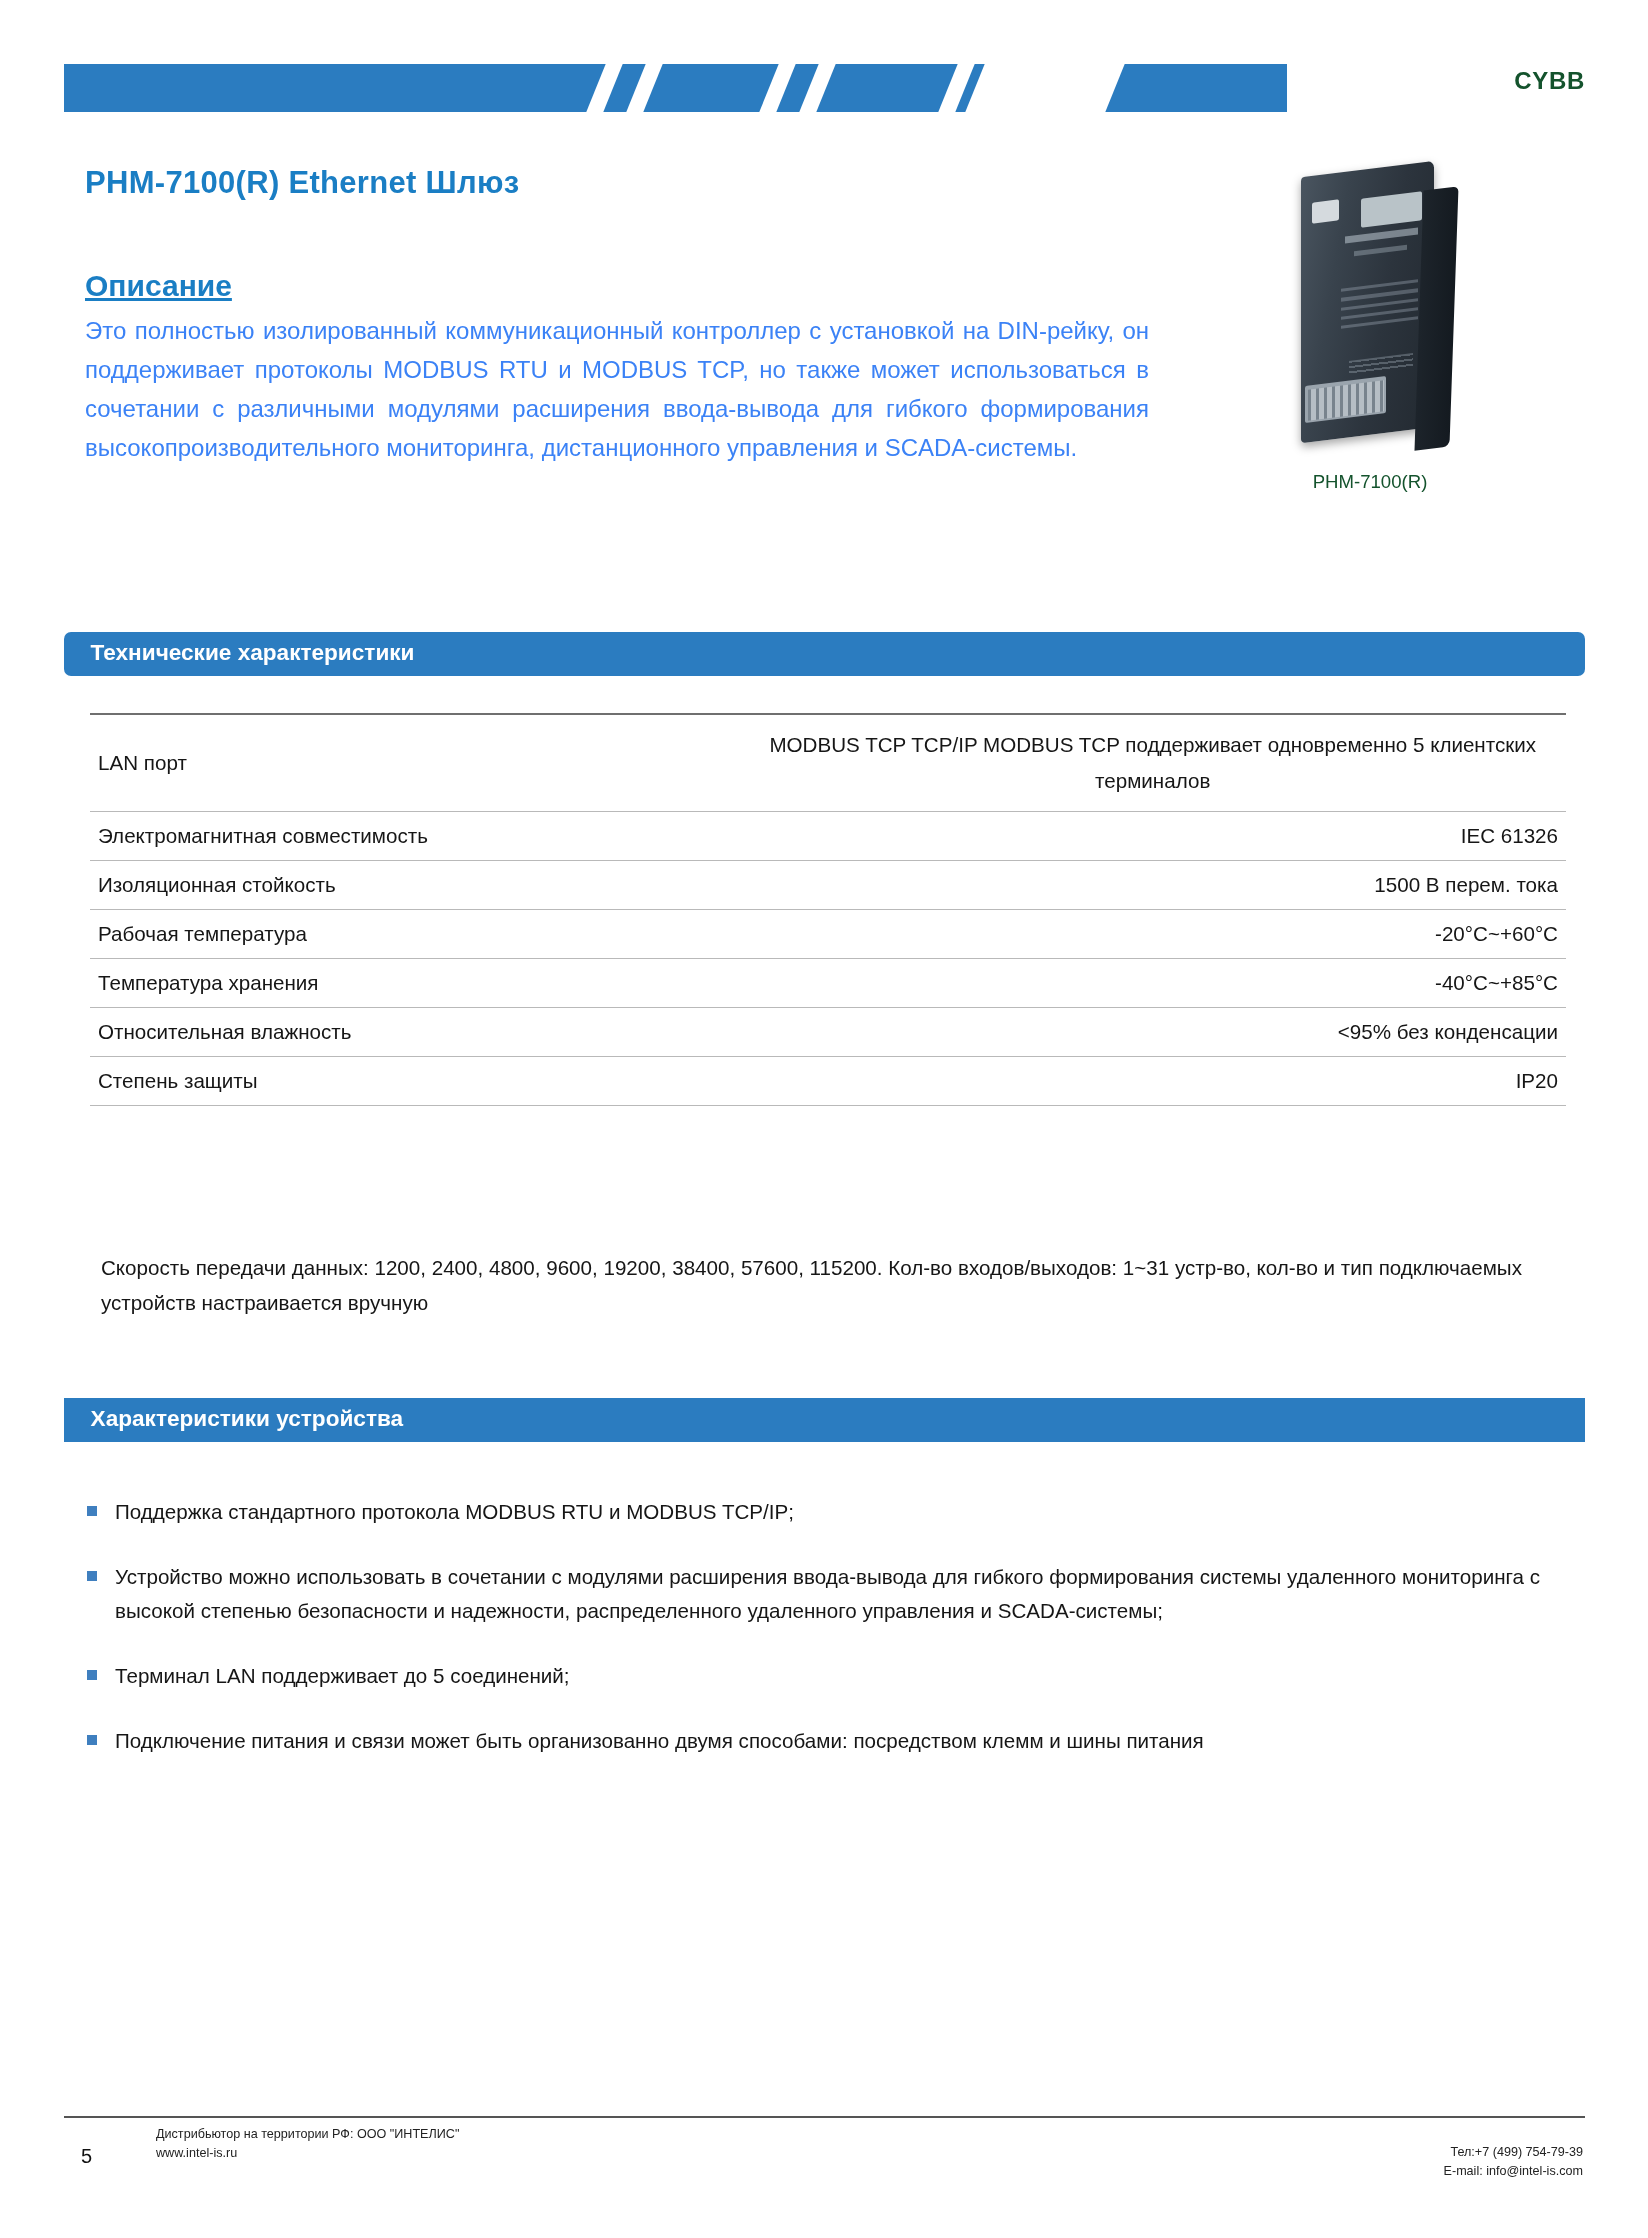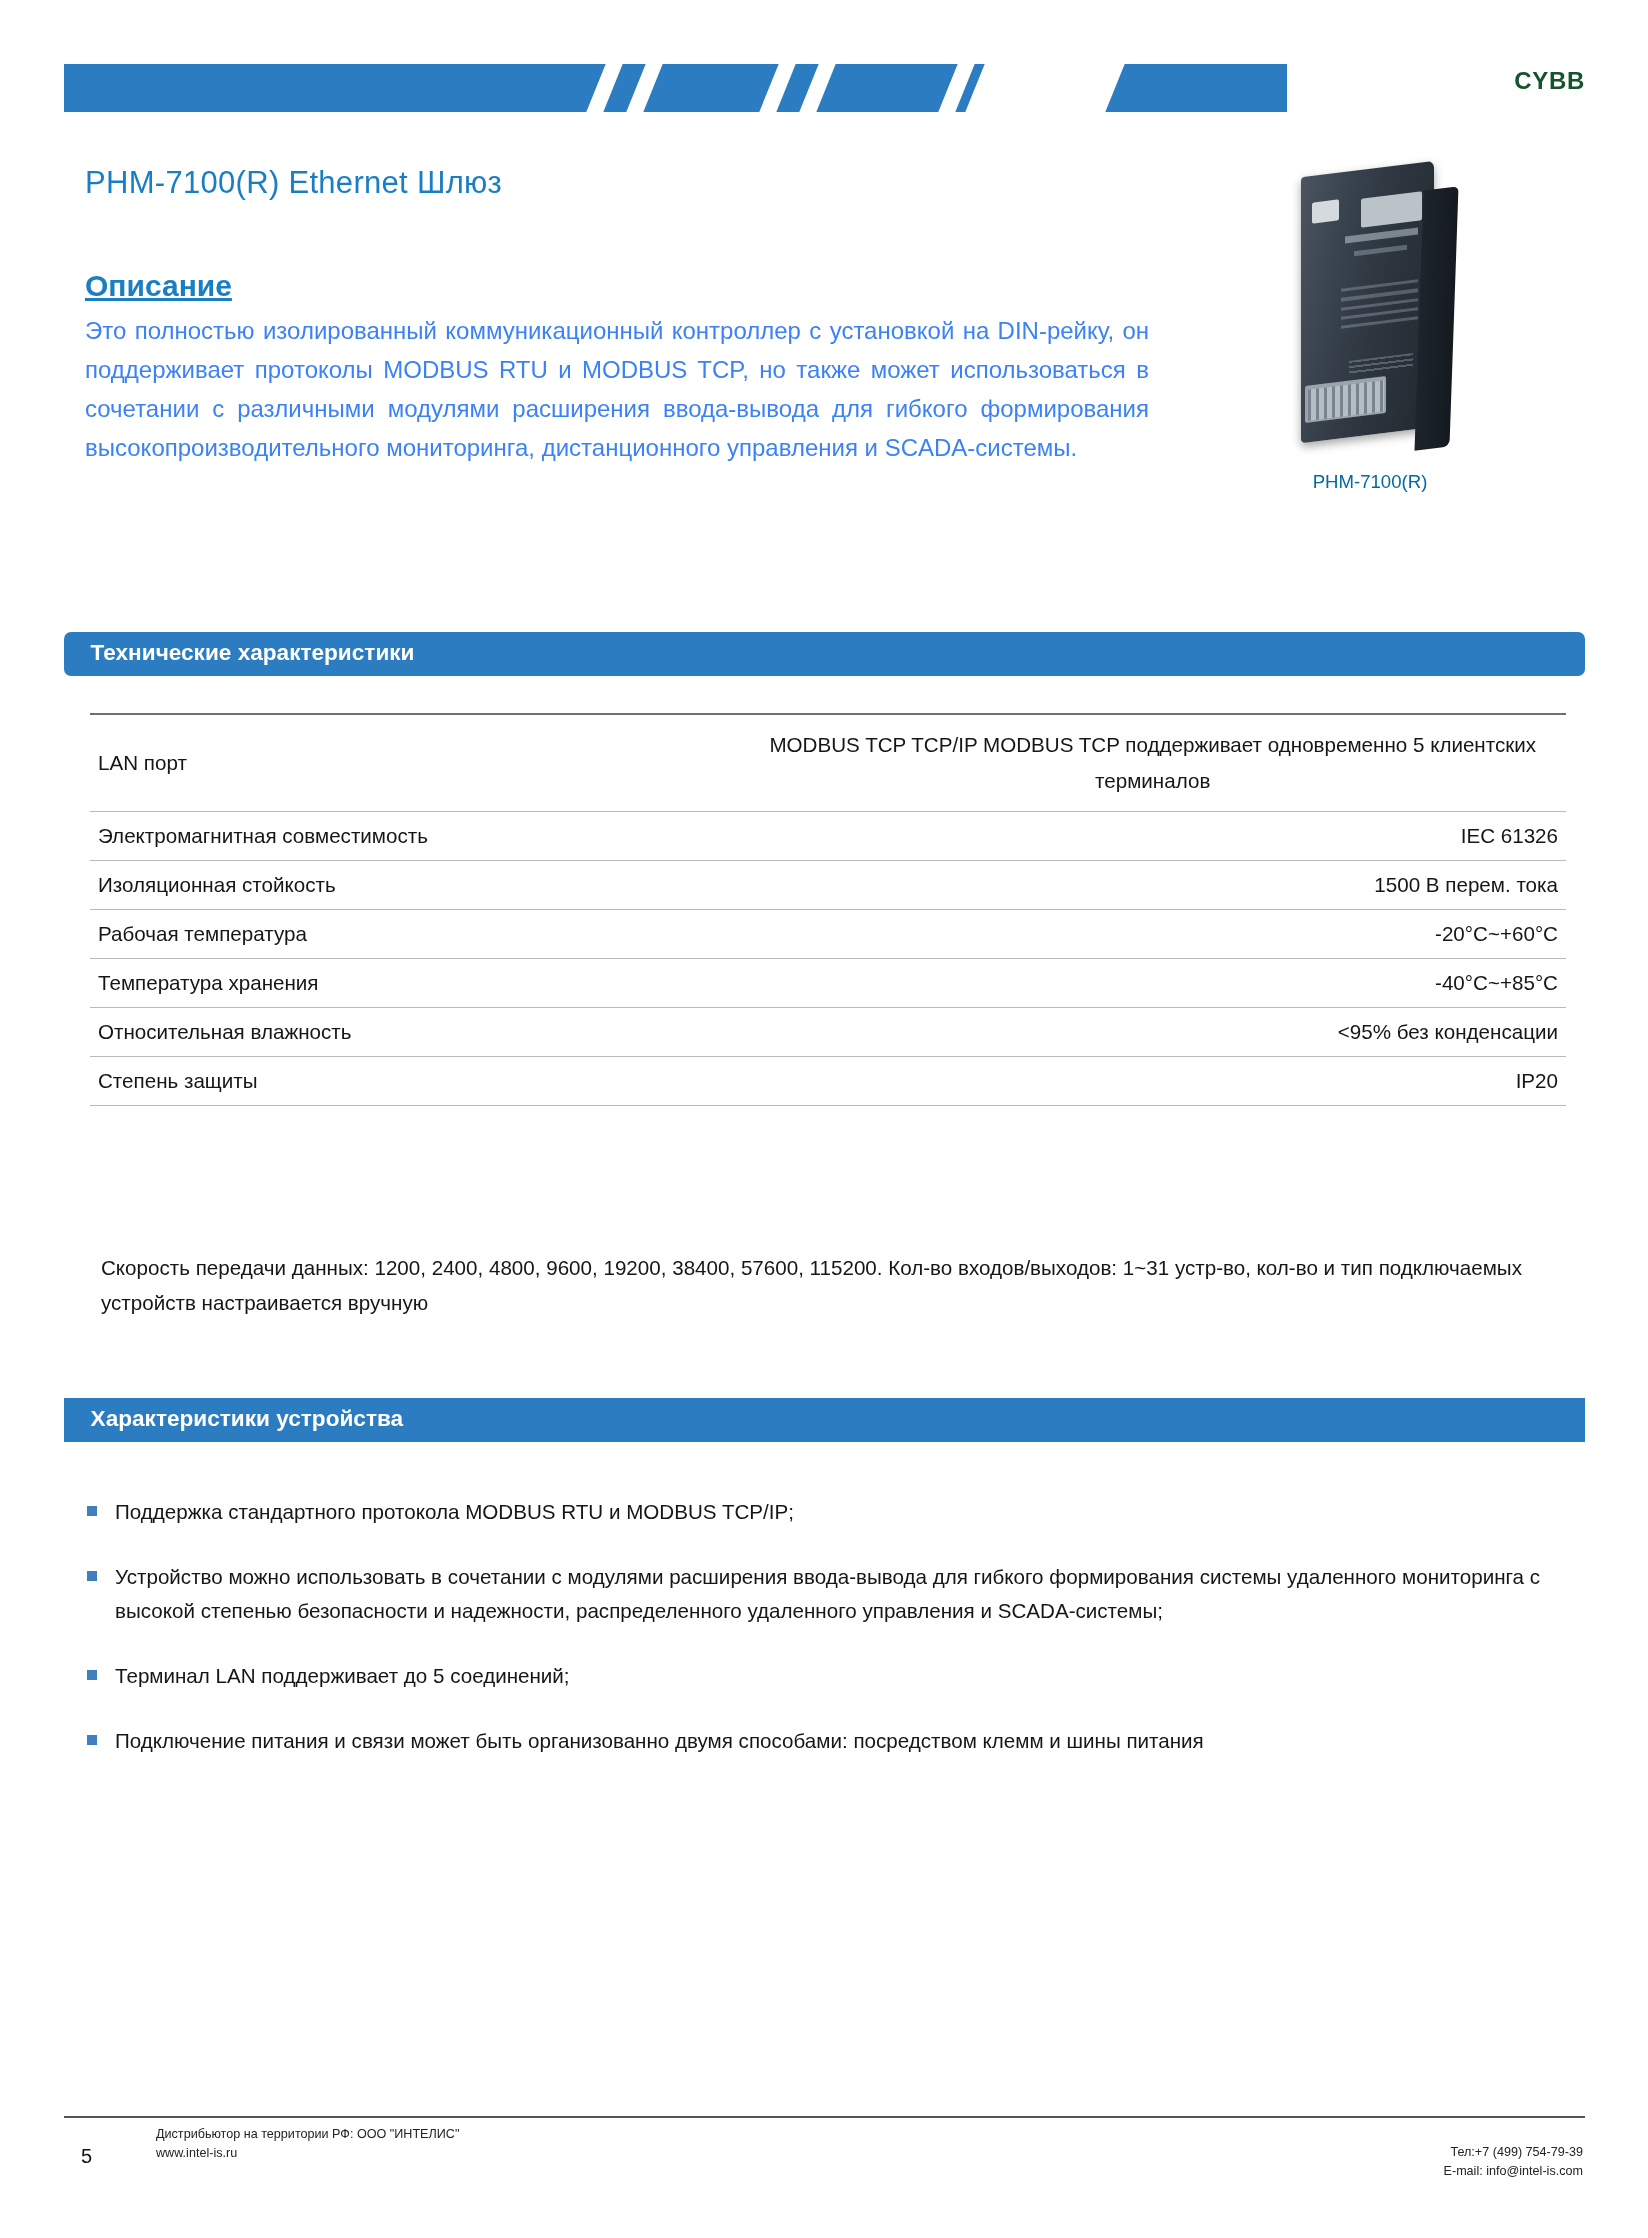--- a/index.html
+++ b/index.html
@@ -69,21 +69,21 @@
     letter-spacing: 0.7px;
     color: #14532d;
   }
 
   
   .doc-title {
     position: absolute;
     left: 85px;
     top: 165px;
     font-size: 31px;
-    font-weight: normal;
+    font-weight: bold;
     color: #1a7ec4;
     letter-spacing: 0.3px;
   }
 
   
   .sec-heading-plain {
     position: absolute;
     left: 85px;
     top: 269px;
     font-size: 30px;
@@ -217,21 +217,21 @@
     width: 64px;
     height: 16px;
     transform: skewY(-7deg);
     background: linear-gradient(180deg, rgba(170,182,193,0.35) 0 2px, transparent 2px 5.3px,
                 rgba(170,182,193,0.35) 5.3px 7.3px, transparent 7.3px 10.6px,
                 rgba(170,182,193,0.35) 10.6px 12.6px, transparent 12.6px 16px);
   }
   .product-caption {
     margin-top: 12px;
     font-size: 18.6px;
-    color: #0369a1;
+    color: #14532d;
   }
 
   
   .sec-band {
     position: absolute;
     left: 64px;
     width: 1521px;
     height: 44px;
     background: #2b7cc0;
   }

